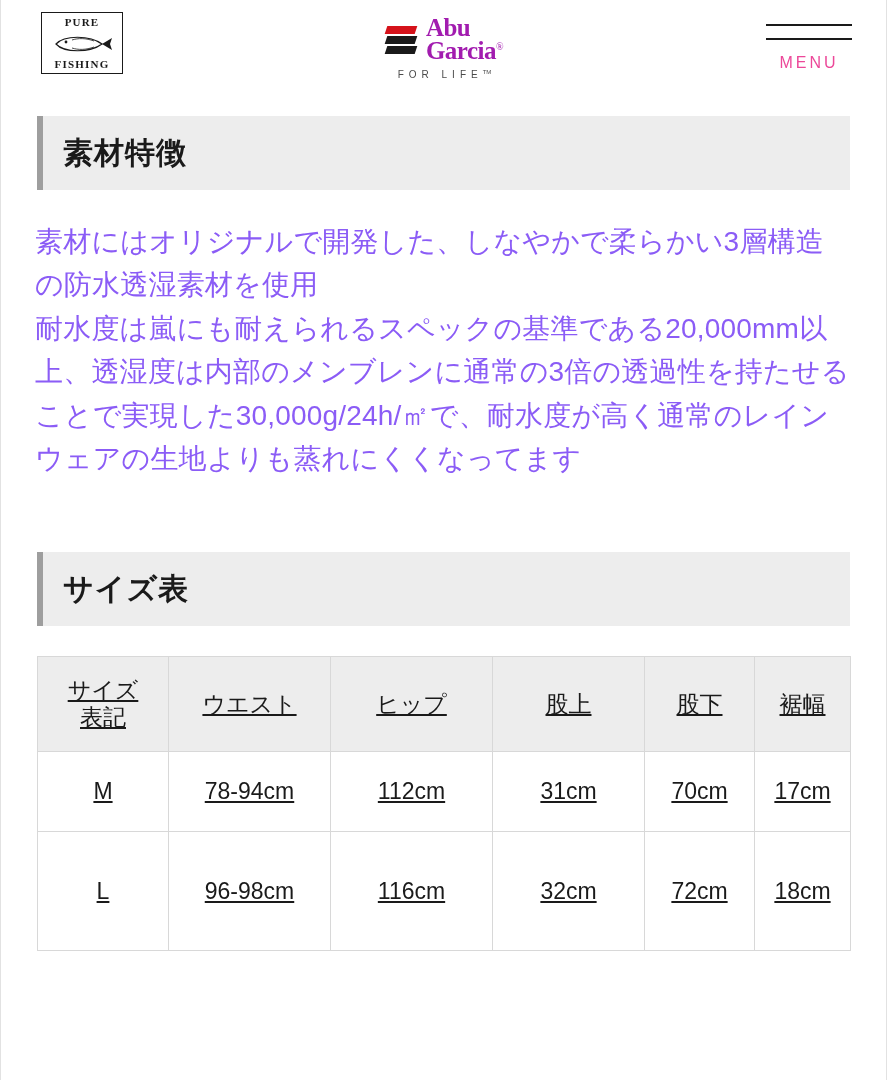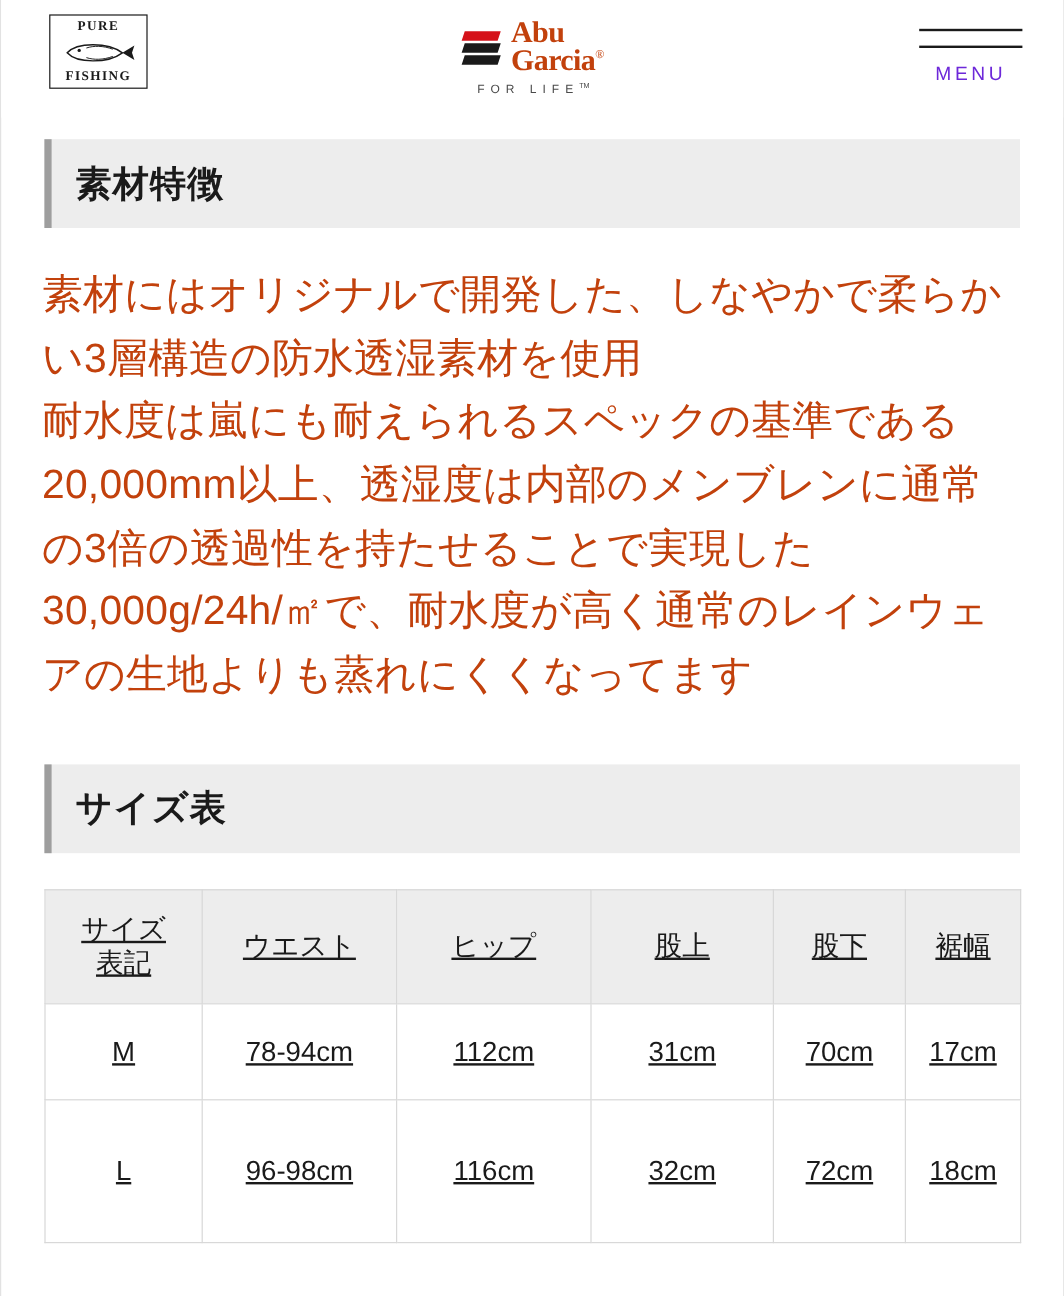--- a/index.html
+++ b/index.html
@@ -87,21 +87,21 @@
   }
   .abu-mark .b1 { top: 4px;  width: 30px; transform: skewX(-18deg); }
   .abu-mark .b2 { top: 14px; width: 30px; transform: skewX(-18deg); background:#1a1a1a; }
   .abu-mark .b3 { top: 24px; width: 30px; transform: skewX(-18deg); background:#1a1a1a; }
   .abu-words {
     font-family: "Liberation Serif", serif;
     font-weight: 700;
     font-size: 25px;
     line-height: 0.92;
     letter-spacing: -0.5px;
-    color: #c2410c;
+    color: #a21caf;
   }
   .abu-words .reg {
     font-size: 10px;
     vertical-align: super;
     font-weight: 400;
   }
   .abu-tag {
     margin-top: 7px;
     font-size: 10px;
     letter-spacing: 5px;
@@ -120,21 +120,21 @@
   .menu-bars { width: 86px; }
   .menu-bars span {
     display: block;
     height: 2px;
     background: #1a1a1a;
     margin-bottom: 12px;
   }
   .menu-label {
     font-size: 16px;
     letter-spacing: 3px;
-    color: #6d28d9;
+    color: #ec4899;
     margin-top: 2px;
   }
 
   
   .section-heading {
     margin: 0 36px;
     background: #ededed;
     height: 74px;
     display: flex;
     align-items: center;
@@ -143,29 +143,29 @@
   }
   .section-heading .txt {
     font-size: 30px;
     font-weight: 700;
     padding-left: 20px;
     letter-spacing: 1px;
     color: #1a1a1a;
   }
 
   .heading-materials { margin-top: 18px; }
-  .heading-size { margin-top: 48px; }
+  .heading-size { margin-top: 72px; }
 
   
   .body-copy {
     margin: 30px 34px 0 34px;
-    font-size: 34px;
+    font-size: 28px;
     line-height: 1.55;
     letter-spacing: 0.2px;
-    color: #c2410c;
+    color: #8b5cf6;
   }
   .body-copy p { margin: 0; }
 
   
   .size-table-wrap {
     margin: 30px 36px 0 36px;
   }
   table.size-table {
     border-collapse: collapse;
     width: 100%;

